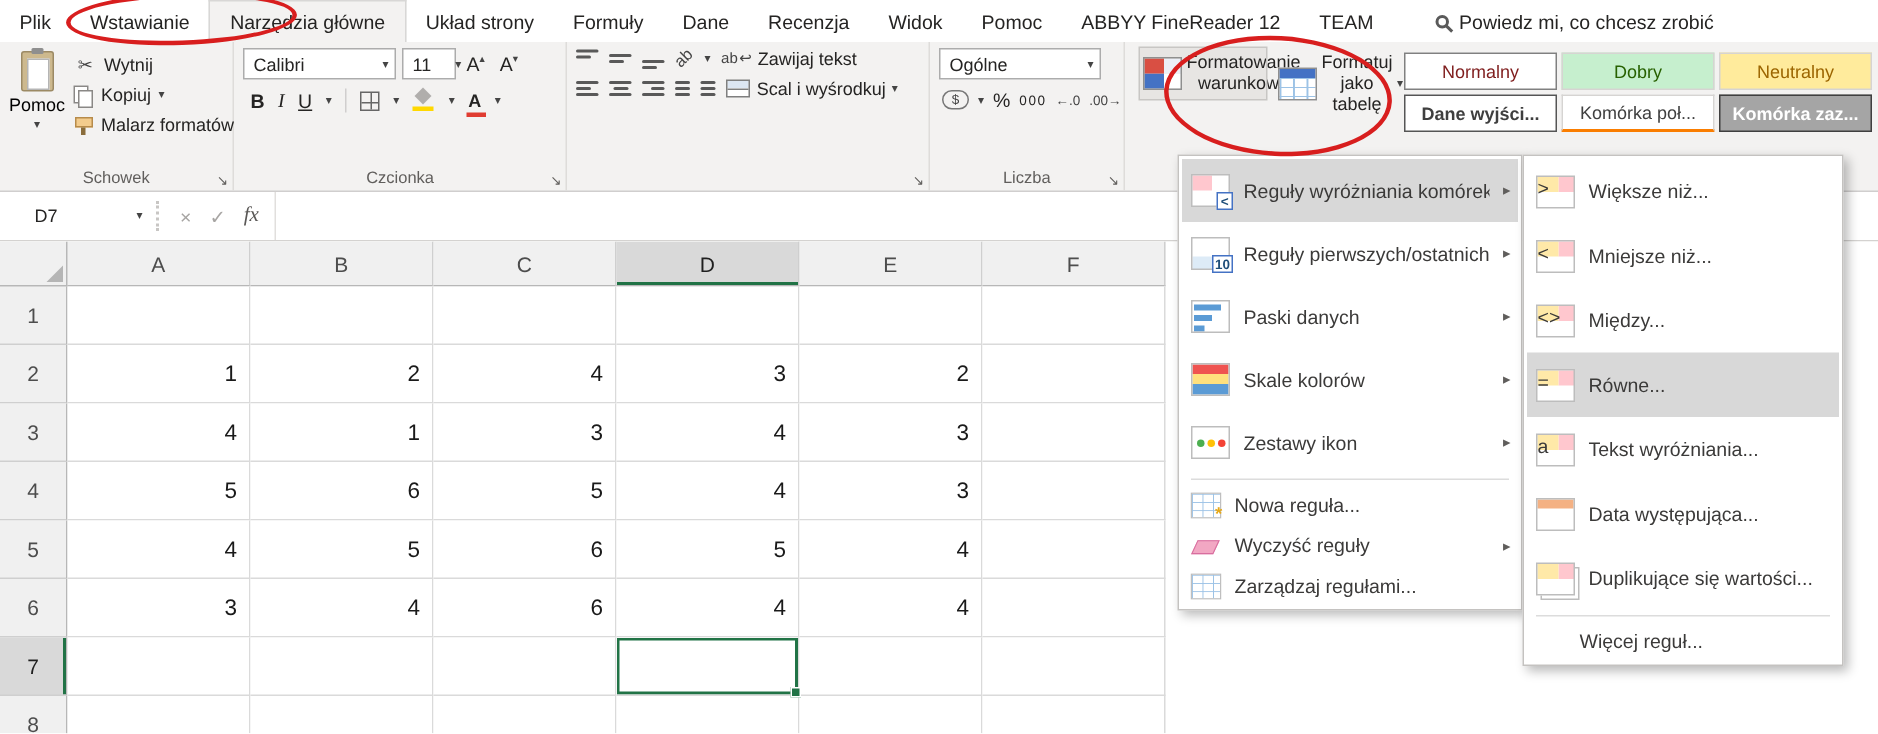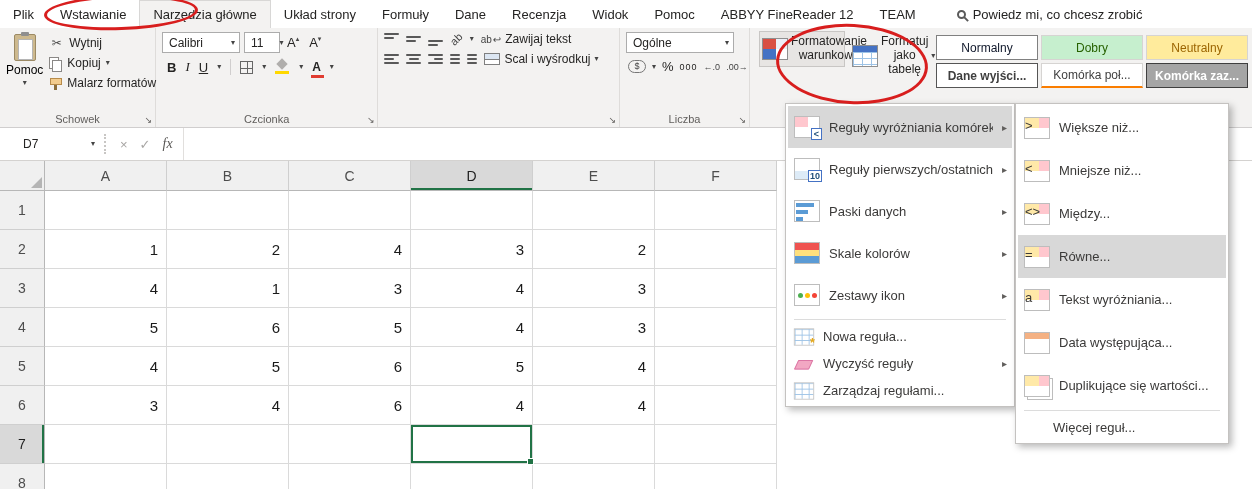--- a/index.html
+++ b/index.html
@@ -40,21 +40,21 @@
   .copy-ic::before { content:""; position:absolute; left:0; top:0; width:8px; height:10px; border:1px solid #8a8886; background:#fff; }
   .copy-ic::after  { content:""; position:absolute; left:3px; top:3px; width:8px; height:10px; border:1px solid #8a8886; background:#fff; }
   .painter-ic { position:relative; width:13px; height:13px; }
   .painter-ic::before { content:""; position:absolute; left:1px; top:1px; width:10px; height:5px; background:#f3cc8d; border:1px solid #b78b4a; }
   .painter-ic::after { content:""; position:absolute; left:5px; top:8px; width:3px; height:5px; background:#8a6d3b; }
 
   
   .g-font { width:232px; }
   .rows { display:flex; flex-direction:column; gap:6px; }
   .frow { display:flex; align-items:center; gap:4px; }
-  .font-name { width:78px; }
+  .font-name { width:102px; }
   .font-size { width:36px;gap:16px; }
   .fa { font-size:13px; color:#252423; padding:0 3px; cursor:pointer; }
   .fa::after { content:"▴"; font-size:7px; vertical-align:top; color:#444; }
   .fa.shrink::after { content:"▾"; }
   .fmt-row { display:flex; align-items:center; gap:9px; padding-left:5px; font-size:13px; color:#252423; }
   .b-btn { font-weight:bold; cursor:pointer; }
   .i-btn { font-style:italic; font-family:"Liberation Serif", serif; cursor:pointer; }
   .u-btn { text-decoration:underline; cursor:pointer; }
   .vsep { width:1px; height:16px; background:#d0cece; }
   .border-ic { width:13px; height:13px; border:1px solid #666; position:relative; cursor:pointer; }
@@ -105,21 +105,21 @@
       linear-gradient(#d94f43 0 0) 0 0/13px 10px no-repeat,
       linear-gradient(#eceff7 0 0) 13px 0/13px 10px no-repeat,
       linear-gradient(#4472c4 0 0) 0 10px/13px 10px no-repeat,
       linear-gradient(#ffffff 0 0) 13px 10px/13px 10px no-repeat; }
   .fat-icon { width:26px; height:22px; border:1px solid #8f8f8f; flex:none; background-color:#fff; background-image:
       linear-gradient(#4472c4 0 6px, transparent 6px),
       linear-gradient(#9dc3e6 1px, transparent 1px),
       linear-gradient(90deg, #9dc3e6 1px, transparent 1px);
       background-size:100% 100%, 100% 6px, 9px 100%; }
   .gallery { display:grid; grid-template-columns:repeat(3, 102px); grid-auto-rows:25px; gap:3px; margin-top:3px; }
-  .cs { display:flex; align-items:center; justify-content:center; font-size:12px; border:1px solid #d6d4d2; background:#fff; color:#0f172a; overflow:hidden; white-space:nowrap; cursor:pointer; }
+  .cs { display:flex; align-items:center; justify-content:center; font-size:12px; border:1px solid #d6d4d2; background:#fff; color:#7f1d1d; overflow:hidden; white-space:nowrap; cursor:pointer; }
   .cs-normal { border:1px solid #808080; }
   .cs-good { background:#c6efce; color:#276100; }
   .cs-neutral { background:#ffeb9c; color:#9c6500; }
   .cs-output { background:#fff; border:1px solid #555; color:#3f3f3f; font-weight:bold; }
   .cs-linked { border-bottom:2px solid #fa7d00; color:#404040; }
   .cs-check { background:#a5a5a5; border:1px solid #3f3f3f; color:#fff; font-weight:bold; }
 
   
   .fbar { height:33px; display:flex; align-items:stretch; background:#fff; border-bottom:1px solid #d4d2d0; font-size:12px;padding-left:16px; }
   .namebox { width:86px; display:flex; align-items:center; justify-content:space-between; padding:0 7px; color:#252423; cursor:pointer; }

